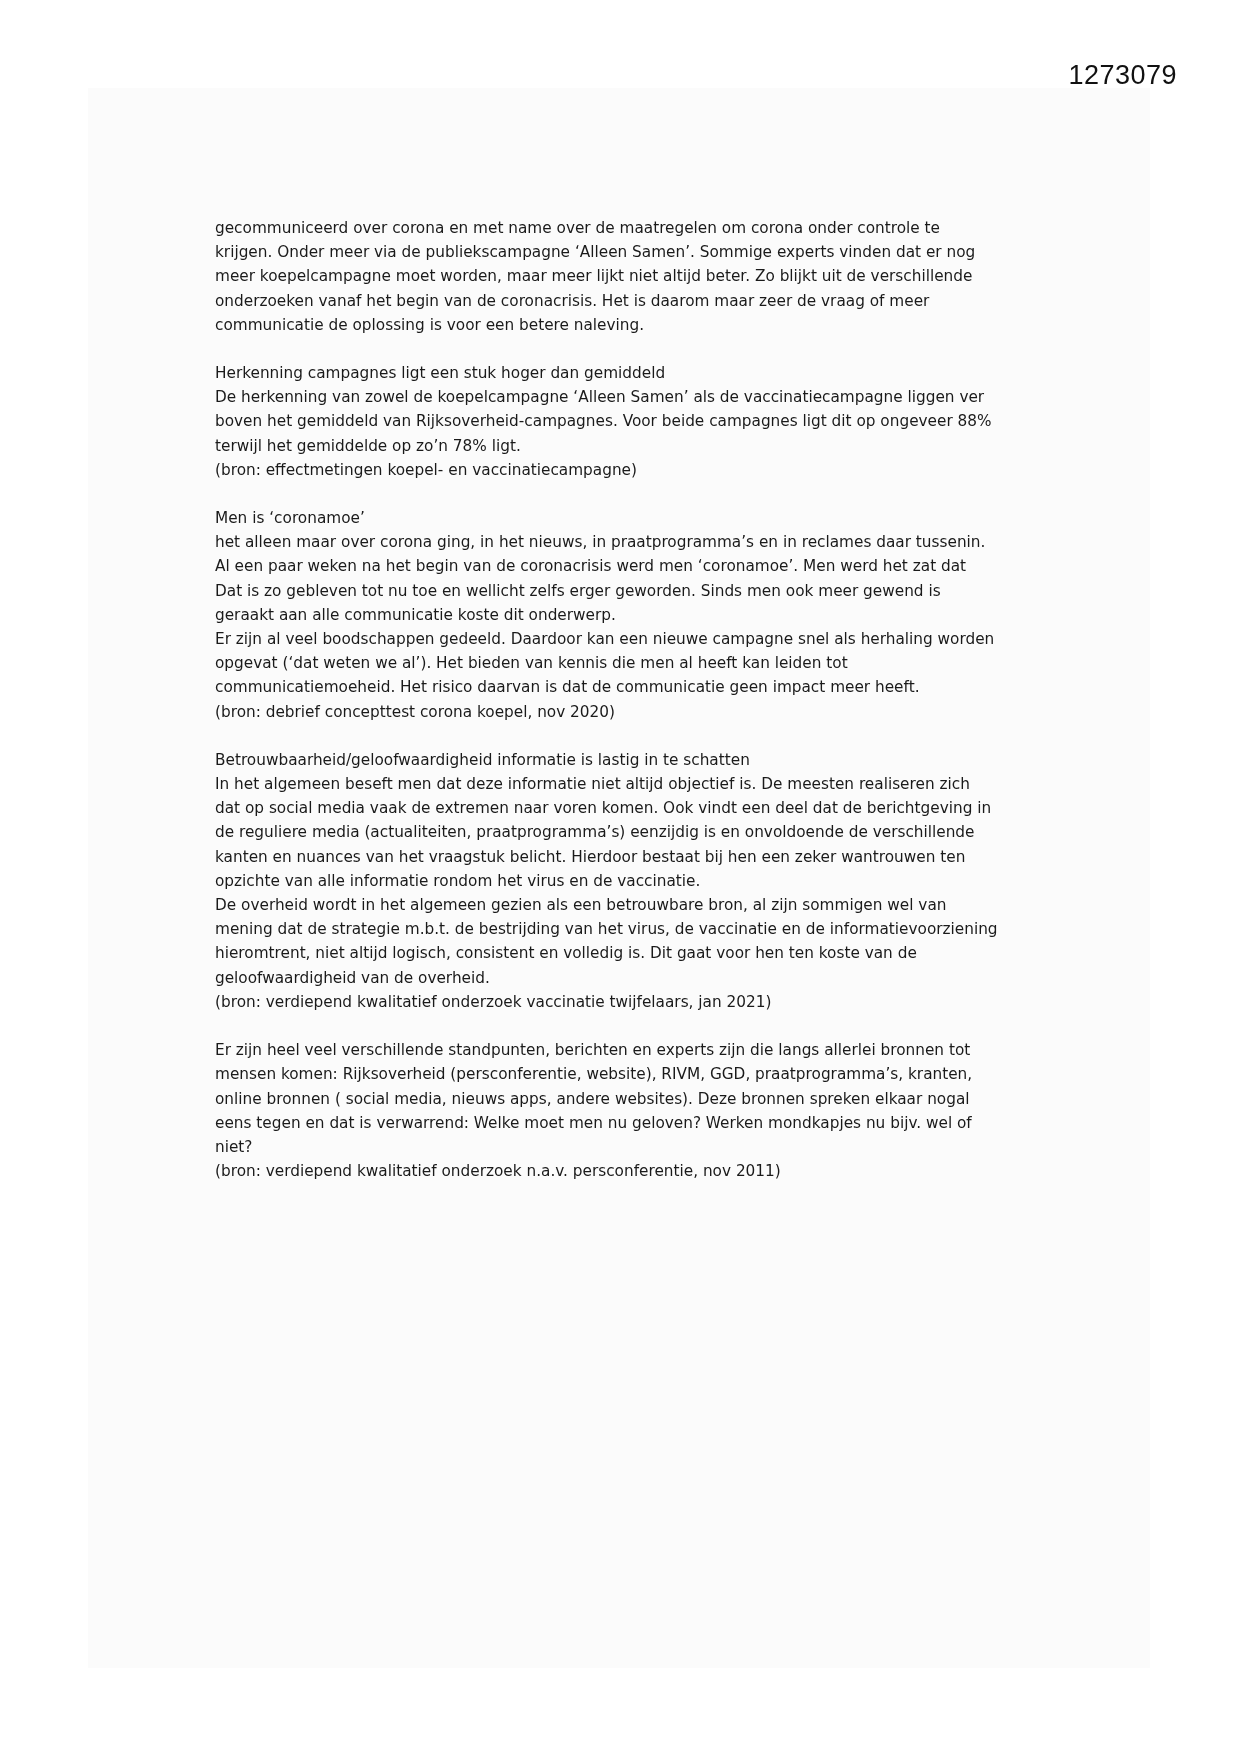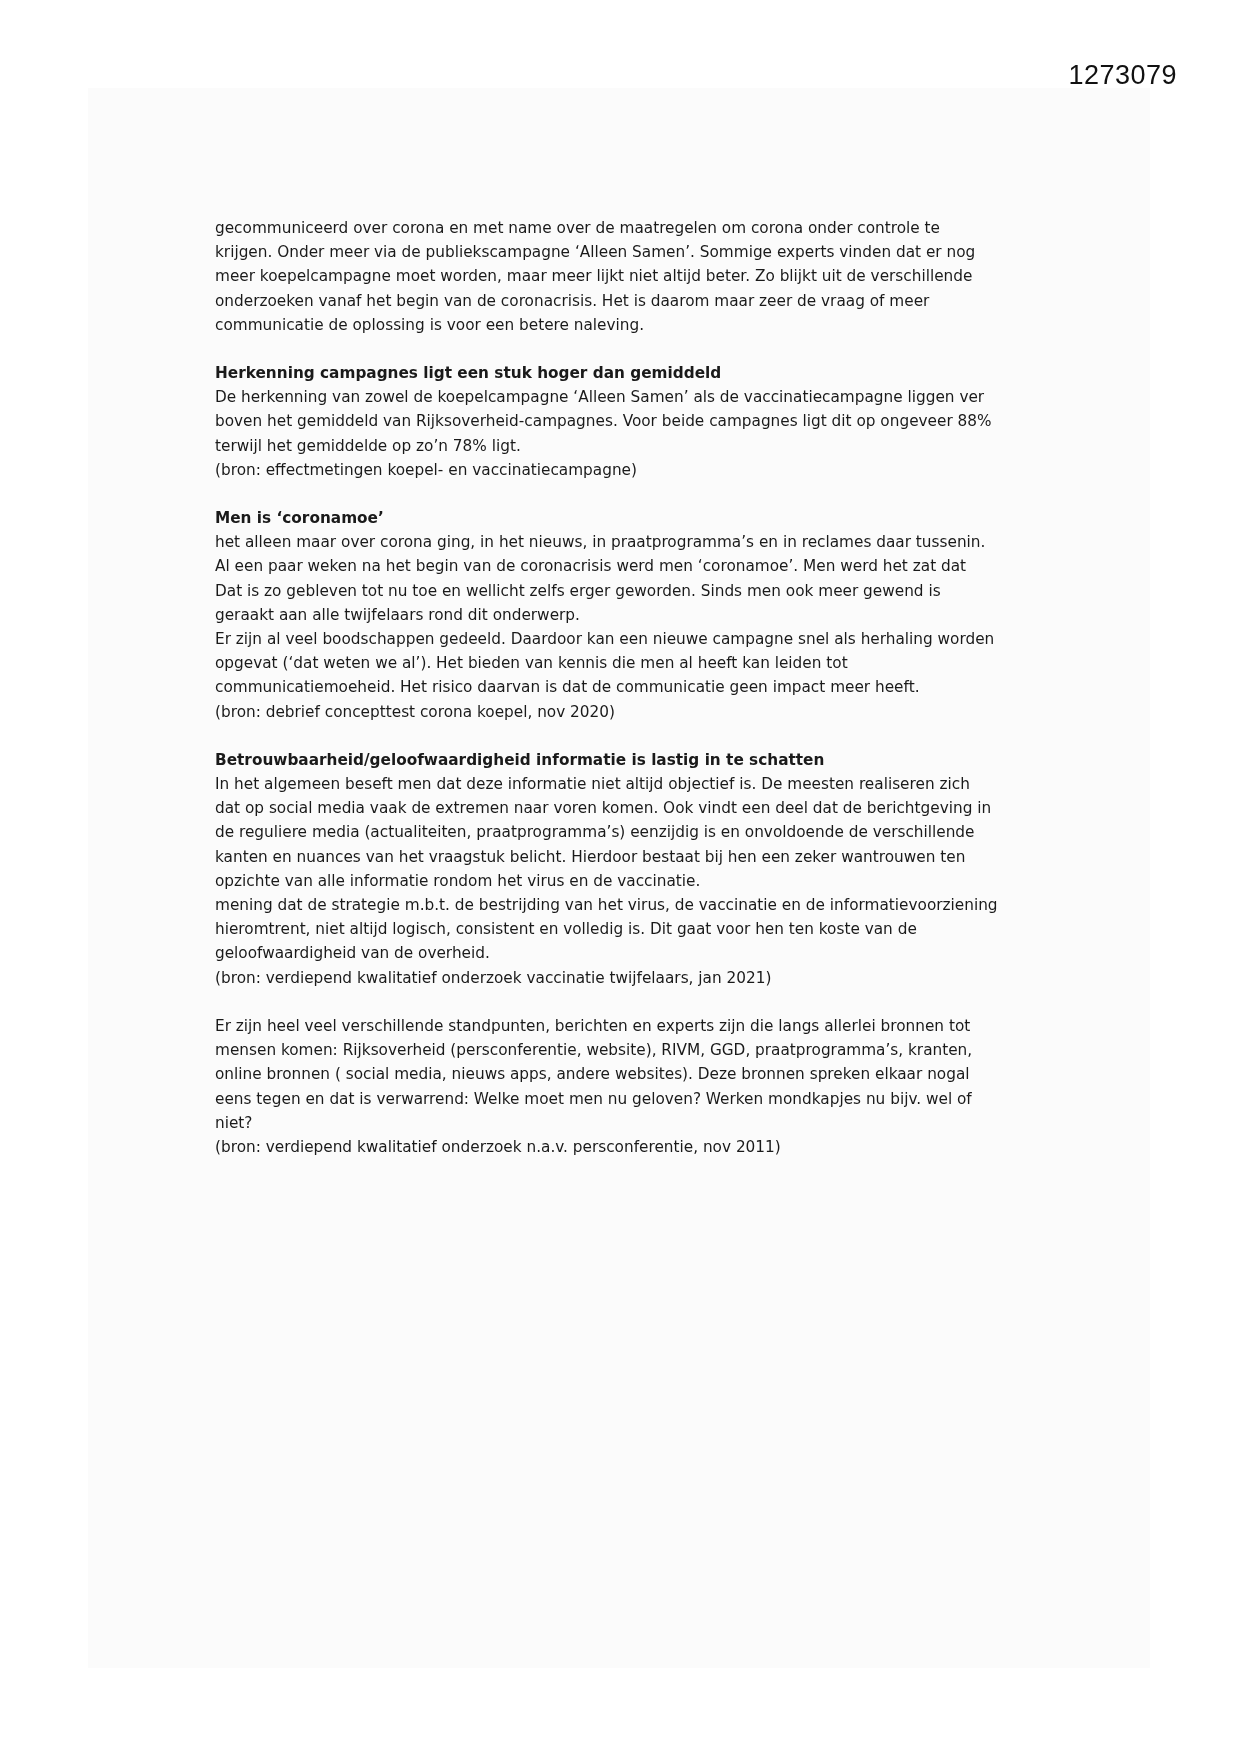--- a/index.html
+++ b/index.html
@@ -32,21 +32,21 @@
       left: 215px;
       top: 216px;
       width: 820px;
       font-family: "DejaVu Sans", sans-serif;
       font-size: 15.3px;
       line-height: 24.2px;
       color: #1a1a1a;
     }
     .content p { margin: 0; }
     .section { margin-top: 24px; }
-    .heading { font-weight: bold; }
+    .heading { font-weight: normal; }
   </style>
 </head>
 <body>
 
 <div class="page-shade"></div>
 
 <div class="doc-id">1273079</div>
 
 <div class="content">
 
@@ -64,34 +64,35 @@
     <p>boven het gemiddeld van Rijksoverheid-campagnes. Voor beide campagnes ligt dit op ongeveer 88%</p>
     <p>terwijl het gemiddelde op zo’n 78% ligt.</p>
     <p>(bron: effectmetingen koepel- en vaccinatiecampagne)</p>
   </div>
 
   <div class="section">
     <p class="heading">Men is ‘coronamoe’</p>
     <p>het alleen maar over corona ging, in het nieuws, in praatprogramma’s en in reclames daar tussenin.</p>
     <p>Al een paar weken na het begin van de coronacrisis werd men ‘coronamoe’. Men werd het zat dat</p>
     <p>Dat is zo gebleven tot nu toe en wellicht zelfs erger geworden. Sinds men ook meer gewend is</p>
-    <p>geraakt aan alle twijfelaars rond dit onderwerp.</p>
+    <p>geraakt aan alle communicatie koste dit onderwerp.</p>
     <p>Er zijn al veel boodschappen gedeeld. Daardoor kan een nieuwe campagne snel als herhaling worden</p>
     <p>opgevat (‘dat weten we al’). Het bieden van kennis die men al heeft kan leiden tot</p>
     <p>communicatiemoeheid. Het risico daarvan is dat de communicatie geen impact meer heeft.</p>
     <p>(bron: debrief concepttest corona koepel, nov 2020)</p>
   </div>
 
   <div class="section">
     <p class="heading">Betrouwbaarheid/geloofwaardigheid informatie is lastig in te schatten</p>
     <p>In het algemeen beseft men dat deze informatie niet altijd objectief is. De meesten realiseren zich</p>
     <p>dat op social media vaak de extremen naar voren komen. Ook vindt een deel dat de berichtgeving in</p>
     <p>de reguliere media (actualiteiten, praatprogramma’s) eenzijdig is en onvoldoende de verschillende</p>
     <p>kanten en nuances van het vraagstuk belicht. Hierdoor bestaat bij hen een zeker wantrouwen ten</p>
     <p>opzichte van alle informatie rondom het virus en de vaccinatie.</p>
+    <p>De overheid wordt in het algemeen gezien als een betrouwbare bron, al zijn sommigen wel van</p>
     <p>mening dat de strategie m.b.t. de bestrijding van het virus, de vaccinatie en de informatievoorziening</p>
     <p>hieromtrent, niet altijd logisch, consistent en volledig is. Dit gaat voor hen ten koste van de</p>
     <p>geloofwaardigheid van de overheid.</p>
     <p>(bron: verdiepend kwalitatief onderzoek vaccinatie twijfelaars, jan 2021)</p>
   </div>
 
   <div class="section">
     <p>Er zijn heel veel verschillende standpunten, berichten en experts zijn die langs allerlei bronnen tot</p>
     <p>mensen komen: Rijksoverheid (persconferentie, website), RIVM, GGD, praatprogramma’s, kranten,</p>
     <p>online bronnen ( social media, nieuws apps, andere websites). Deze bronnen spreken elkaar nogal</p>

